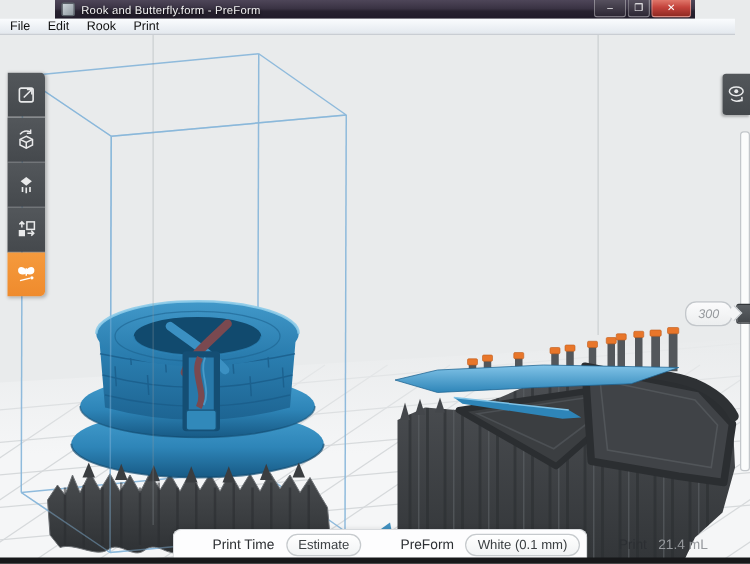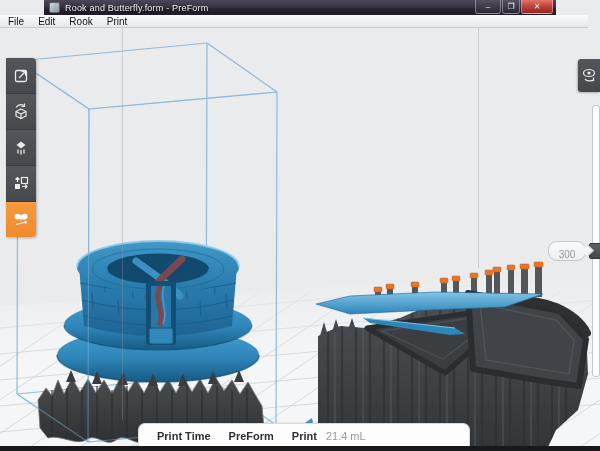--- a/index.html
+++ b/index.html
@@ -46,31 +46,31 @@
     background:linear-gradient(180deg,#53575b,#44484c);display:flex;align-items:center;justify-content:center;
     box-shadow:-1px 1px 2px rgba(0,0,0,.25);}
 
   
   .slider-track{position:absolute;left:592px;top:77px;width:6px;height:270px;
     background:#fbfcfc;border:1px solid #c3c7cb;border-radius:3px;}
   .slider-handle{position:absolute;left:589px;top:215px;width:11px;height:14px;
     background:linear-gradient(180deg,#5d6165,#43474b);border:1px solid #33373b;border-radius:2px;}
   .layer-bubble{position:absolute;left:548px;top:213px;width:36px;height:18px;
     background:linear-gradient(180deg,#fbfbfc,#eceeef);border:1px solid #c3c7cb;border-radius:9px;
-    color:#96999d;font-size:10px;display:flex;align-items:flex-end;justify-content:center;}
+    color:#96999d;font-size:10px;display:flex;align-items:center;justify-content:center;font-style:italic;}
   .layer-bubble:after{content:"";position:absolute;right:-7px;top:4px;width:8px;height:8px;
     background:#f4f5f6;border-right:1px solid #c3c7cb;border-top:1px solid #c3c7cb;
     transform:rotate(45deg);}
 
   
   .status-bar{position:absolute;left:138px;top:395px;width:330px;height:23px;
     background:#fdfdfe;border:1px solid #d7dadd;border-bottom:none;border-radius:7px 7px 0 0;
     display:flex;align-items:center;font-size:11px;color:#2c2f33;
     box-shadow:0 -1px 3px rgba(0,0,0,.06);}
-  .sb-label{font-weight:bold;margin-left:18px;white-space:nowrap;}
+  .sb-label{font-weight:normal;margin-left:31px;white-space:nowrap;}
   .sb-btn{margin-left:9px;padding:2px 9px;font-size:10.5px;color:#3c4043;white-space:nowrap;
     background:linear-gradient(180deg,#ffffff,#f1f3f4);border:1px solid #c6cacd;border-radius:9px;}
   .sb-value{margin-left:9px;color:#96999d;white-space:nowrap;}
 
   .bottom-strip{position:absolute;left:0;top:446px;width:600px;height:5px;background:#17181a;}
 </style>
 </head>
 <body>
 
 <div class="app">
@@ -411,20 +411,22 @@
     </div>
 
     <div class="slider-track"></div>
     <div class="slider-handle"></div>
     <div class="layer-bubble">
       <span>300</span>
     </div>
 
     <div class="status-bar">
       <span class="sb-label">Print Time</span>
+      <span class="sb-btn">Estimate</span>
       <span class="sb-label">PreForm</span>
+      <span class="sb-btn">White (0.1 mm)</span>
       <span class="sb-label">Print</span>
       <span class="sb-value">21.4 mL</span>
     </div>
   </div>
 
   <div class="bottom-strip"></div>
 </div>
 
 </body></html>

